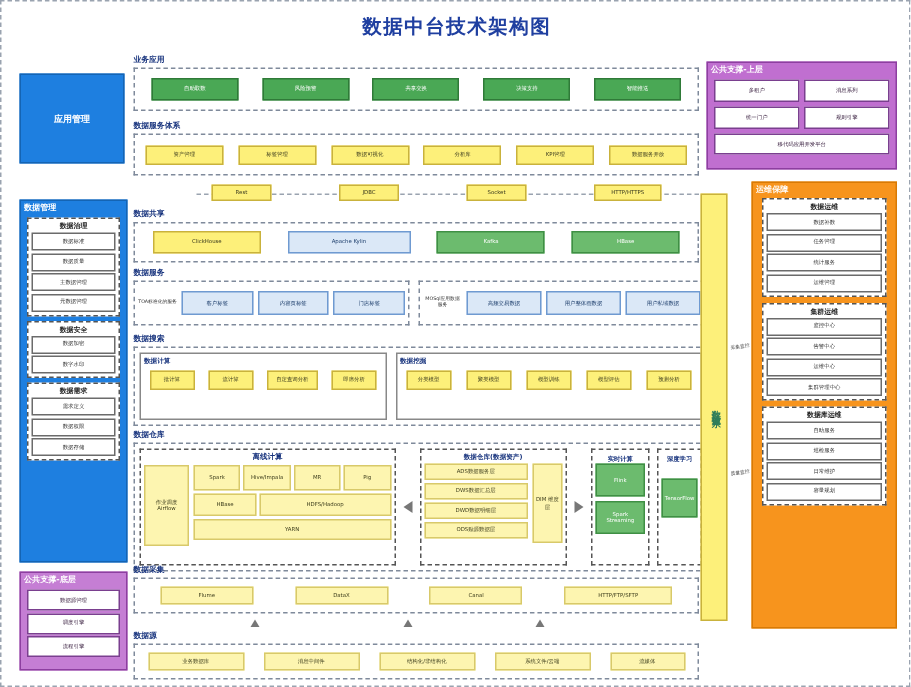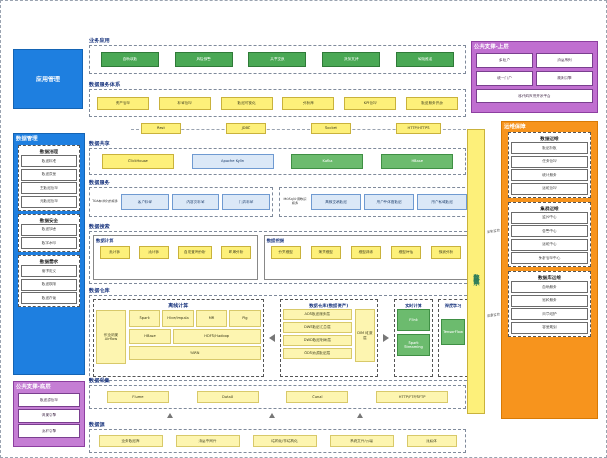--- a/index.html
+++ b/index.html
@@ -53,20 +53,21 @@
   .arrow-right{width:0;height:0;border-top:4px solid transparent;border-bottom:4px solid transparent;border-left:6px solid #777;}
   .arrow-left{width:0;height:0;border-top:4px solid transparent;border-bottom:4px solid transparent;border-right:6px solid #777;}
   .rowflex{display:flex;gap:2px;align-items:stretch;}
   .colflex{display:flex;flex-direction:column;gap:1.5px;}
 </style>
 </head>
 <body>
 
 <div id="canvas">
 
+  <div class="abs ttl" style="left:0;top:8px;width:607px;">数据中台技术架构图</div>
 
   <div class="abs panel-blue" style="left:12px;top:48px;width:70px;height:60px;display:flex;align-items:center;justify-content:center;">
     <span class="panel-bluetxt">应用管理</span>
   </div>
 
   <div class="abs" style="left:88px;top:36px;width:375px;height:36px;">
     <div class="grplabel">业务应用</div>
     <div class="dashgrp" style="position:absolute;left:0;top:8px;width:375px;height:27px;">
       <div class="rowflex" style="height:100%;align-items:center;justify-content:space-around;padding:0 4px;">
         <div class="chip chip-green" style="width:58px;height:15px;">自助取数</div>

